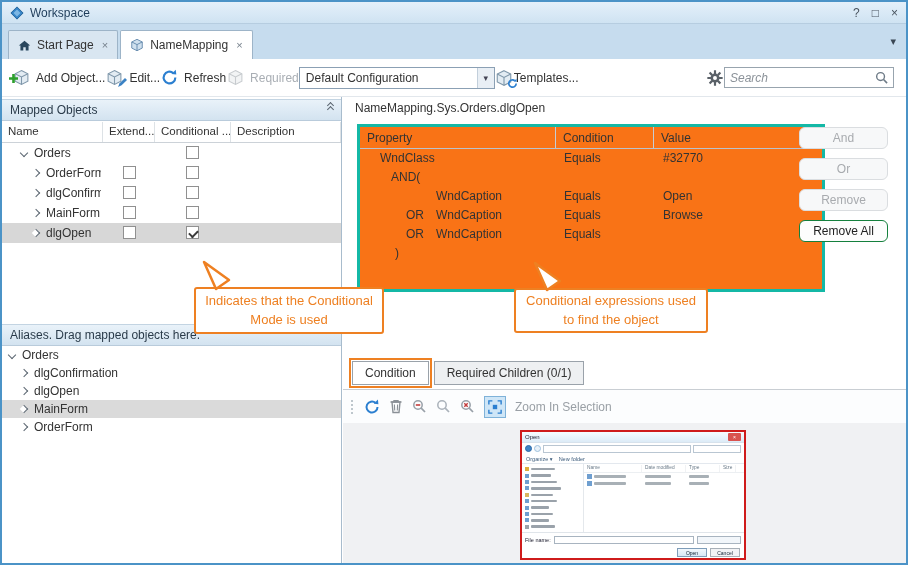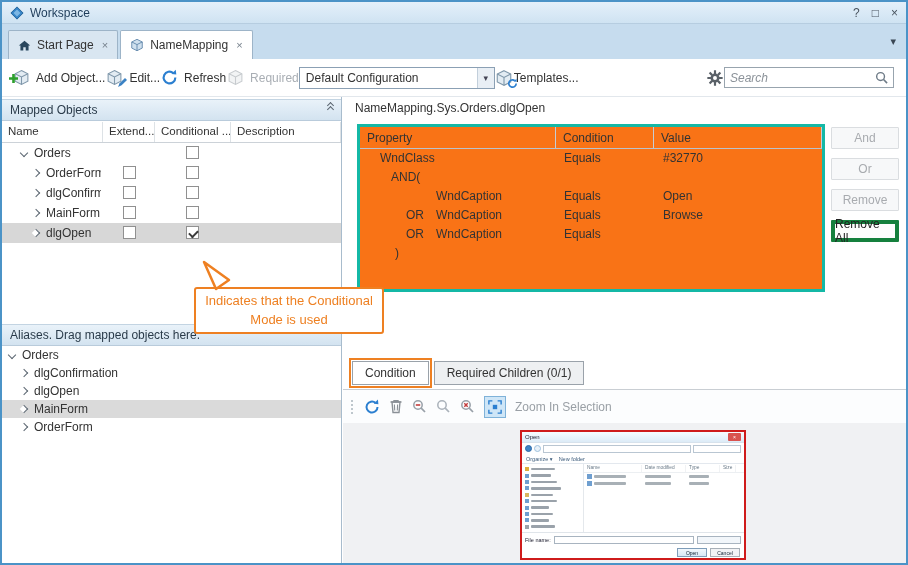--- a/index.html
+++ b/index.html
@@ -83,22 +83,22 @@
   .trow .cnd{width:98px;padding-left:8px}
   .trow .v{flex:1;padding-left:9px}
   .op{font-weight:normal}
   .trow.r0 .p{padding-left:20px}
   .trow.r1 .p{padding-left:31px}
   .trow.r2 .p{padding-left:76px}
   .trow.r3 .p,.trow.r4 .p{padding-left:76px}
   .trow.r3 .op,.trow.r4 .op{position:absolute;left:46px}
   .trow.r5 .p{padding-left:35px}
 
-  .ebtn{position:absolute;left:488px;width:68px;height:22px;display:flex;align-items:center;justify-content:center;border:1px solid #dadde0;background:#f7f8f9;color:#a8abaf;border-radius:1px}
-  .ebtn.enabled{border:4px solid #15803d;background:#fdfdfd;color:#222}
+  .ebtn{position:absolute;left:456px;width:89px;height:22px;display:flex;align-items:center;justify-content:center;border:1px solid #dadde0;background:#f7f8f9;color:#a8abaf;border-radius:6px}
+  .ebtn.enabled{border:1px solid #15803d;background:#fdfdfd;color:#222}
   .eb-and{top:30px}.eb-or{top:61px}.eb-remove{top:92px}.eb-removeall{top:123px}
 
   .btabs{position:absolute;top:264px;left:9px;display:flex;gap:5px}
   .btab{height:24px;padding:0 12px;display:flex;align-items:center;border:1px solid #9aa2aa;background:#eef0f2;color:#333}
   .btab.active{background:#fff;outline:2px solid #ee8022;outline-offset:1px}
 
   .hline{position:absolute;top:292px;left:0;right:0;border-top:1px solid #c9ced3}
   .imgbar{position:absolute;top:293px;left:0;right:0;height:33px;background:#fcfdfe;display:flex;align-items:center;gap:9px;padding:0 8px}
   .grip{display:flex;flex-direction:column;gap:2px;margin-right:2px}
   .grip i{width:2px;height:2px;background:#aab4bc;border-radius:50%}
@@ -526,14 +526,20 @@
       </div>
     </div>
   </div>
 
   <div class="callout" id="co-left">
     <svg class="ptr" viewBox="0 0 34 31">
         <polygon points="5,2 17,29 30,20" fill="#fff" stroke="#ee8022" stroke-width="2.5" stroke-linejoin="round"></polygon>
       </svg>
     <span>Indicates that the Conditional Mode is used</span>
   </div>
+  <div class="callout" id="co-right">
+    <svg class="ptr" viewBox="0 0 34 31">
+        <polygon points="5,2 17,29 30,20" fill="#fff" stroke="#ee8022" stroke-width="2.5" stroke-linejoin="round"></polygon>
+      </svg>
+    <span>Conditional expressions used to find the object</span>
+  </div>
 
 </div>
 
 </body></html>

